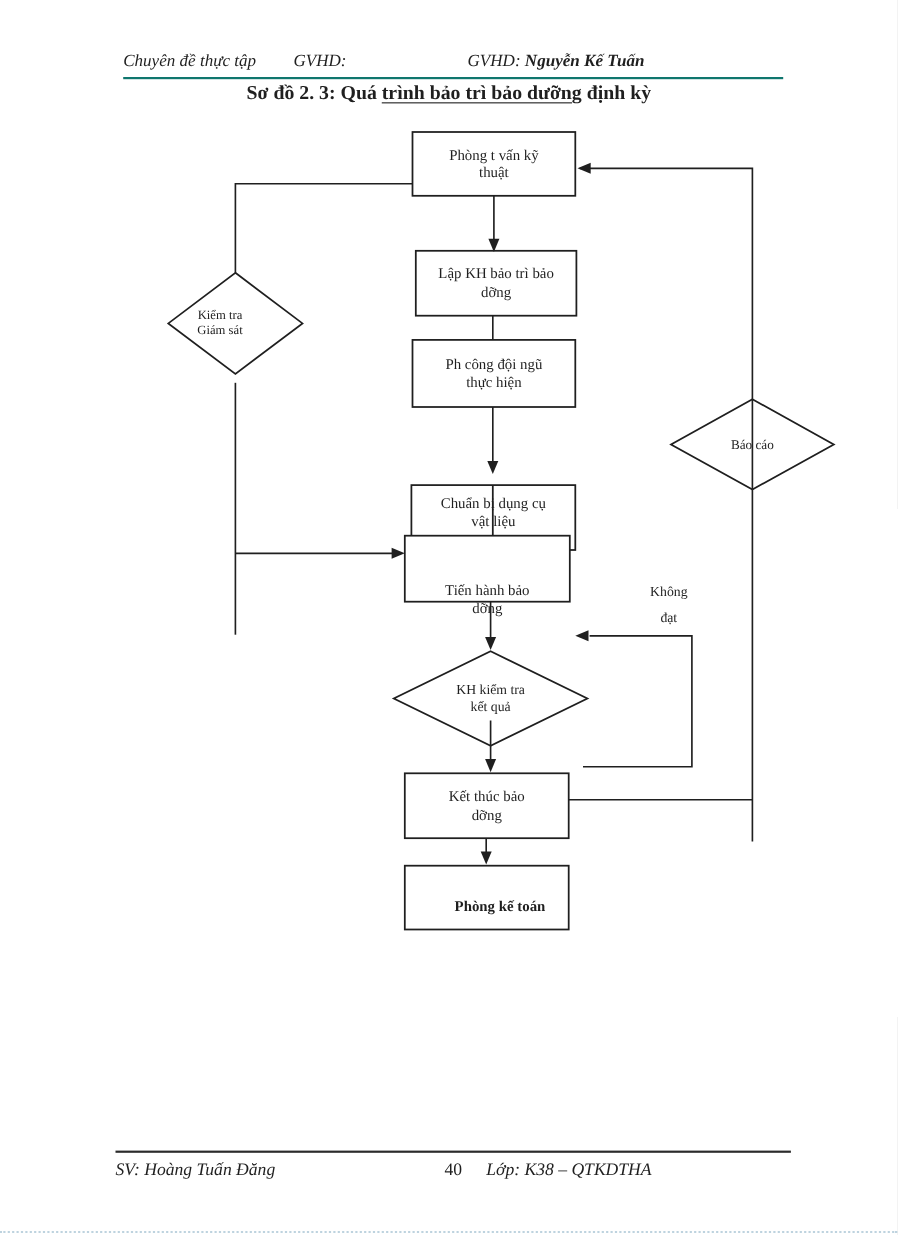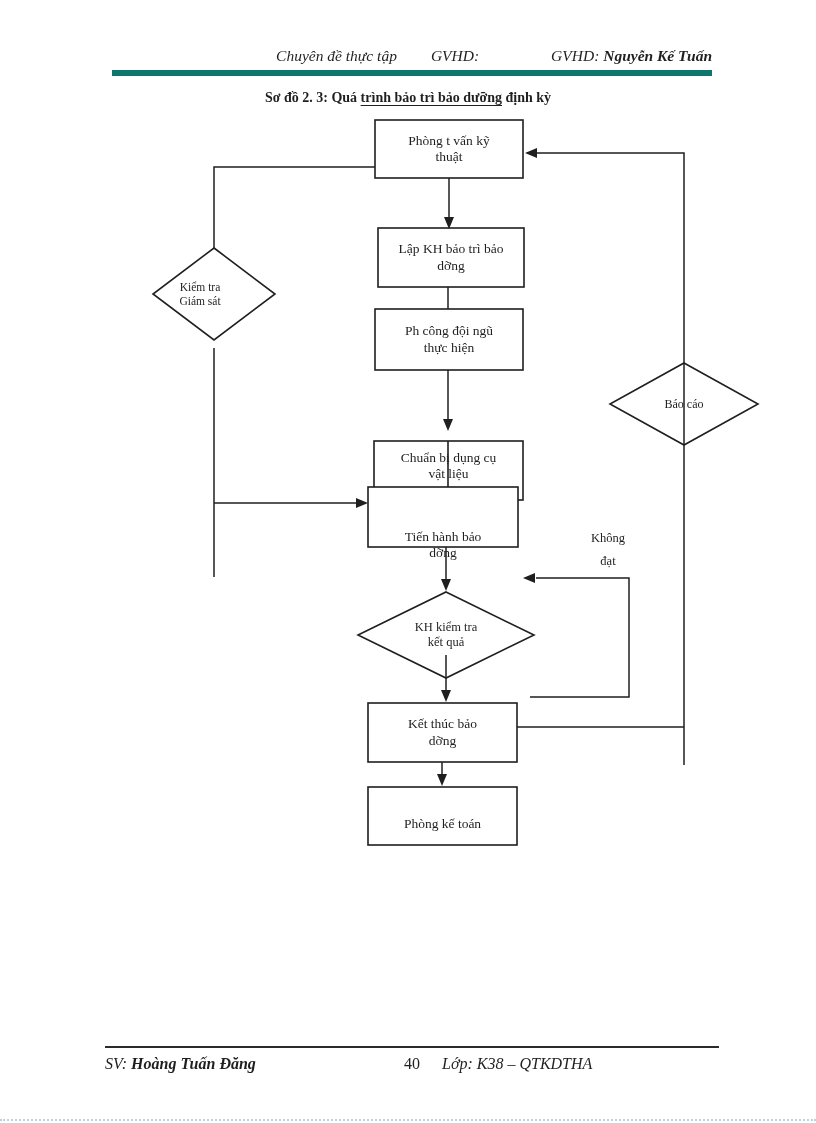--- a/index.html
+++ b/index.html
@@ -5,31 +5,31 @@
   html,body{margin:0;padding:0;background:#e8e8e8;}
   #page{
     position:relative;width:816px;height:1123px;background:#ffffff;
     font-family:"Liberation Serif","DejaVu Serif",serif;color:#1f1f1f;
     overflow:hidden;margin:0 auto;
   }
   
   .header{
     position:absolute;left:112px;top:47px;width:600px;
     display:flex;align-items:baseline;
-    border-bottom:6px solid #0f766e;padding-bottom:5px;
-    font-size:15.5px;font-style:italic;justify-content:flex-end;
+    border-bottom:2px solid #0f766e;padding-bottom:5px;
+    font-size:15.5px;font-style:italic;
   }
   .header .course{white-space:nowrap;}
   .header .gvhd1{margin-left:34px;white-space:nowrap;}
-  .header .right{margin-left:72px;white-space:nowrap;}
+  .header .right{margin-left:110px;white-space:nowrap;}
   .header .name{font-weight:bold;}
   
   .title{
-    position:absolute;left:0;top:90px;width:816px;text-align:center;
-    font-size:14px;font-weight:bold;white-space:pre-wrap;
+    position:absolute;left:0;top:74px;width:816px;text-align:center;
+    font-size:18px;font-weight:bold;white-space:pre-wrap;
   }
   .title .u{text-decoration:underline;text-underline-offset:3px;}
   
   svg.flow{position:absolute;left:0;top:0;}
   .node-label{
     position:absolute;display:flex;align-items:center;justify-content:center;
     text-align:center;font-size:13.5px;line-height:1.22;white-space:pre-line;
     color:#1f1f1f;
   }
   .dlabel{font-size:11.5px;}
@@ -37,21 +37,21 @@
     position:absolute;text-align:center;font-size:12.5px;line-height:23px;
     white-space:pre-line;
   }
   
   .footer{
     position:absolute;left:105px;top:1046px;width:614px;
     border-top:2px solid #2b2b2b;padding-top:7px;
     display:flex;align-items:baseline;font-size:16px;font-style:italic;
   }
   .footer .left{flex:1;text-align:left;}
-  .footer .name{font-weight:bold;}
+  .footer .name{font-weight:normal;}
   .footer .page{width:60px;text-align:center;font-style:normal;}
   .footer .right{flex:1;text-align:left;}
   .bottom-dots{
     position:absolute;left:0;bottom:2px;width:816px;height:0;
     border-top:2px dotted #b3ccda;opacity:.85;
   }
 </style>
 </head>
 <body>
 
@@ -119,21 +119,21 @@
   <div class="node-label" style="left:375px;top:309px;width:148px;height:61px;">Ph công đội ngũ
 thực hiện</div>
   <div class="node-label" style="left:374px;top:441px;width:149px;height:50px;">Chuẩn bị dụng cụ
 vật liệu</div>
   <div class="node-label" style="left:368px;top:487px;width:150px;height:60px;margin-top:28px;">Tiến hành bảo
 dỡng</div>
   <div class="node-label" style="left:358px;top:592px;width:176px;height:86px;font-size:12.5px;">KH kiểm tra
 kết quả</div>
   <div class="node-label" style="left:368px;top:703px;width:149px;height:59px;">Kết thúc bảo
 dỡng</div>
-  <div class="node-label" style="left:368px;top:787px;width:149px;height:75px;">Phòng kế toán</div>
+  <div class="node-label" style="left:380px;top:787px;width:149px;height:75px;font-weight:bold;">Phòng kế toán</div>
   <div class="node-label dlabel" style="left:139px;top:248px;width:122px;height:92px;">Kiểm tra
 Giám sát</div>
   <div class="node-label dlabel" style="left:610px;top:363px;width:148px;height:82px;font-size:12px;">Báo cáo</div>
   <div class="edge-label" style="left:578px;top:527px;width:60px;">Không
 đạt</div>
 
   <div class="footer">
     <span class="left"><span style="white-space:pre;">SV: </span><span class="name">Hoàng Tuấn Đăng</span></span>
     <span class="page">40</span>
     <span class="right">Lớp: K38 – QTKDTHA</span>

